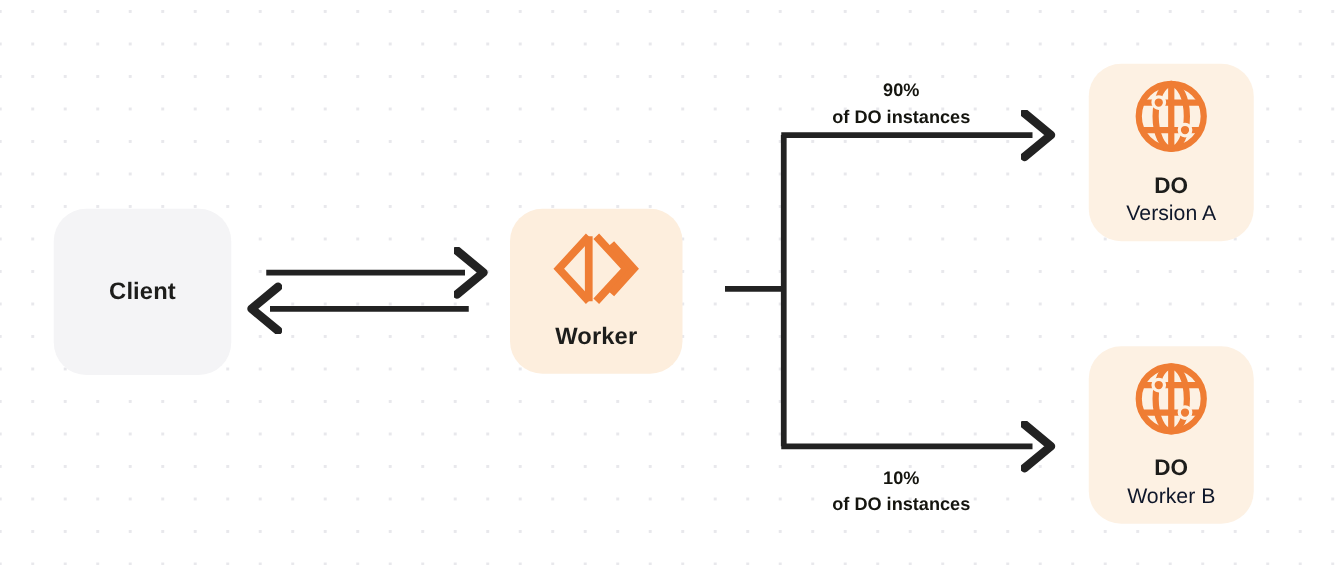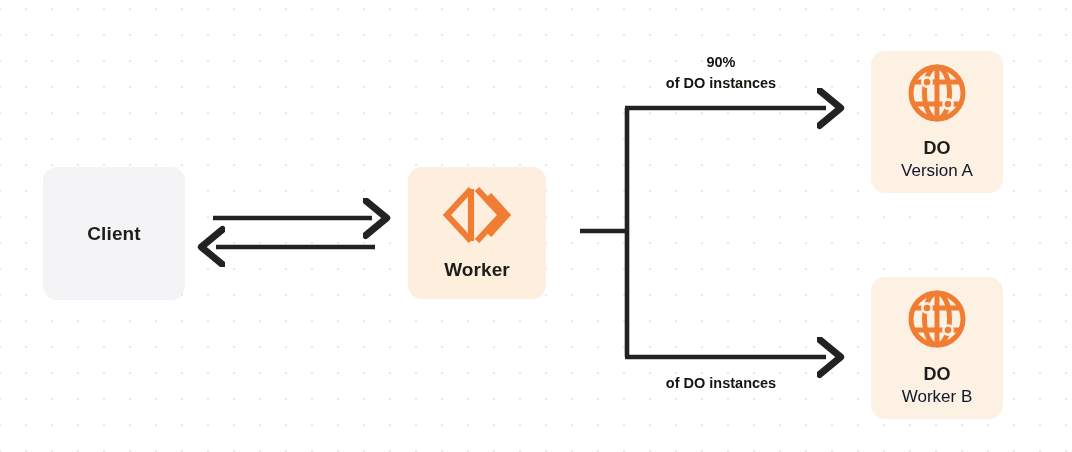--- a/index.html
+++ b/index.html
@@ -20,21 +20,21 @@
     background-color: #ffffff;
     background-image: radial-gradient(circle at 1px 1px, #e8e8ec 1.35px, rgba(255,255,255,0) 1.6px);
     background-size: 26px 26px;
     background-position: -1px 8px;
   }
 
   
   .node {
     position: absolute;
     box-sizing: border-box;
-    border-radius: 14px;
+    border-radius: 26px;
     display: flex;
     flex-direction: column;
     align-items: center;
     justify-content: center;
   }
   .node-client {
     left: 43px;
     top: 167px;
     width: 142px;
     height: 133px;
@@ -104,21 +104,21 @@
     position: absolute;
     text-align: center;
     font-size: 14.5px;
     font-weight: bold;
     color: #15150f;
     line-height: 1.45;
     white-space: nowrap;
   }
   .edge-label-top {
     left: 655px;
-    top: 52px;
+    top: 63px;
     width: 132px;
   }
   .edge-label-bottom {
     left: 655px;
     top: 373px;
     width: 132px;
   }
   .edge-label .pct { display: block; }
   .edge-label .desc { display: block; }
 </style>
@@ -209,16 +209,17 @@
     <div class="node-title">DO</div>
     <div class="node-sub">Worker B</div>
   </div>
 
   <div class="edge-label edge-label-top">
     <span class="pct">90%</span>
     <span class="desc">of DO instances</span>
   </div>
 
   <div class="edge-label edge-label-bottom">
+    <span class="pct">10%</span>
     <span class="desc">of DO instances</span>
   </div>
 
 </div>
 
 </body></html>

